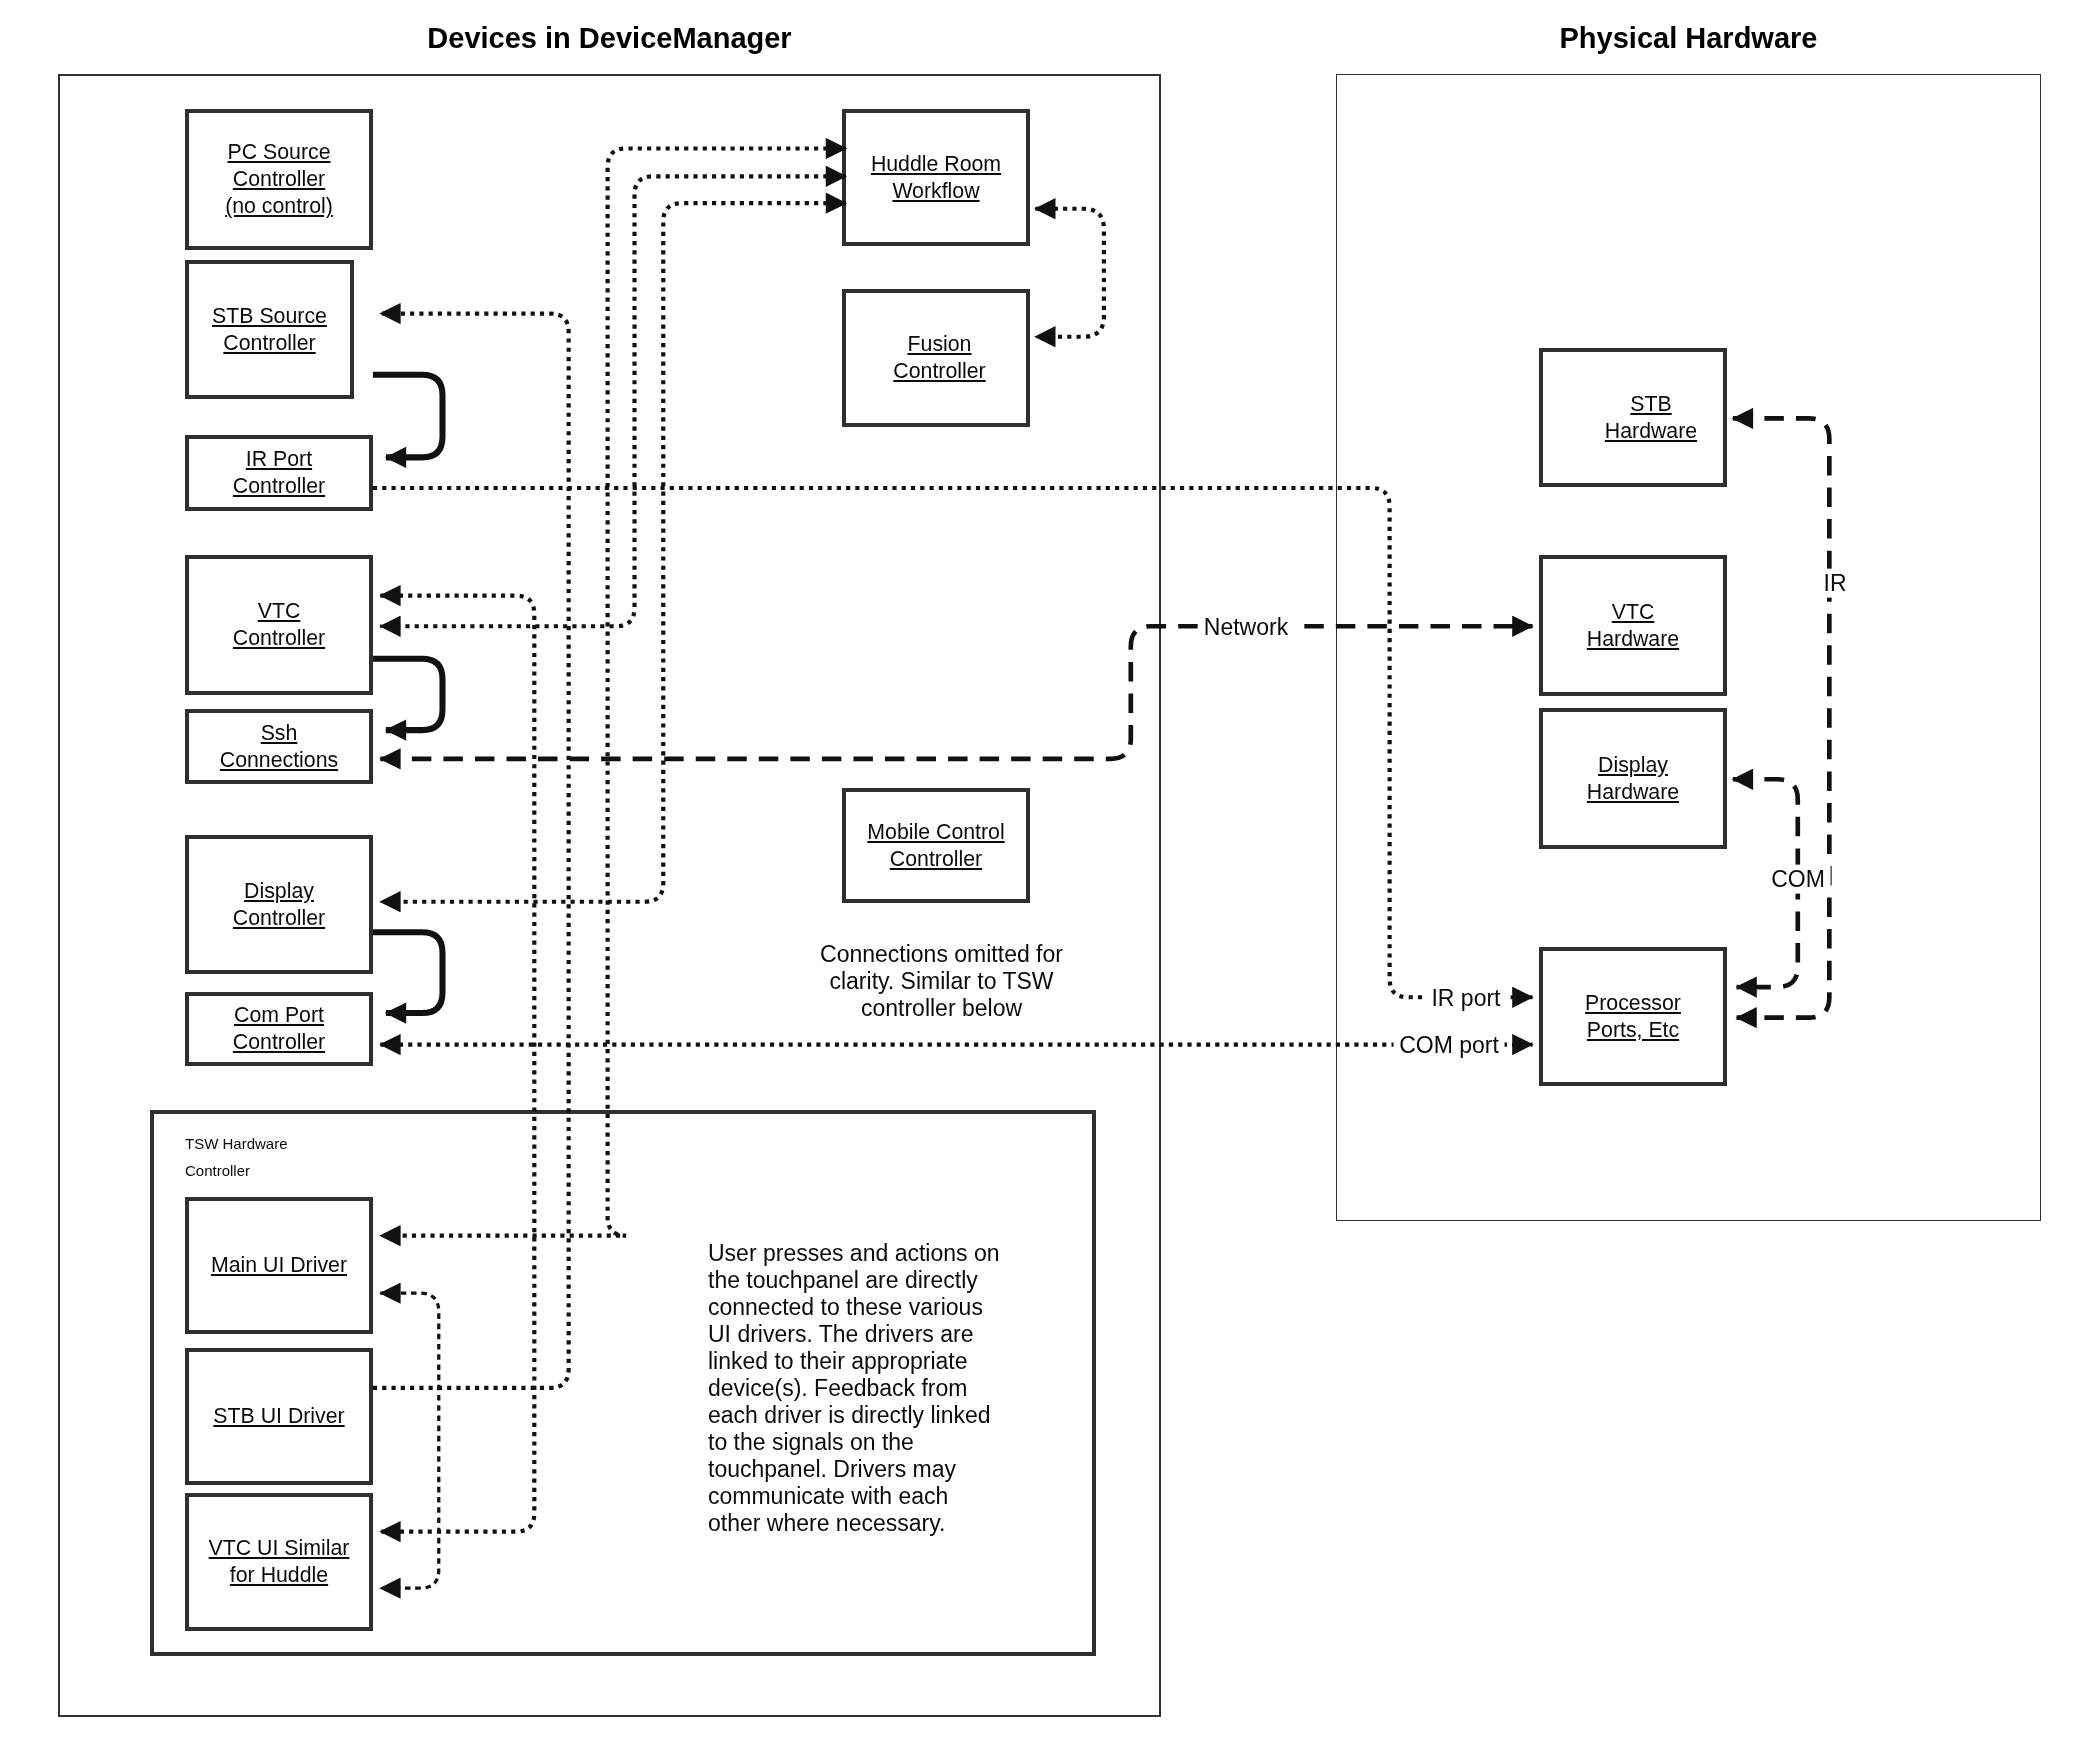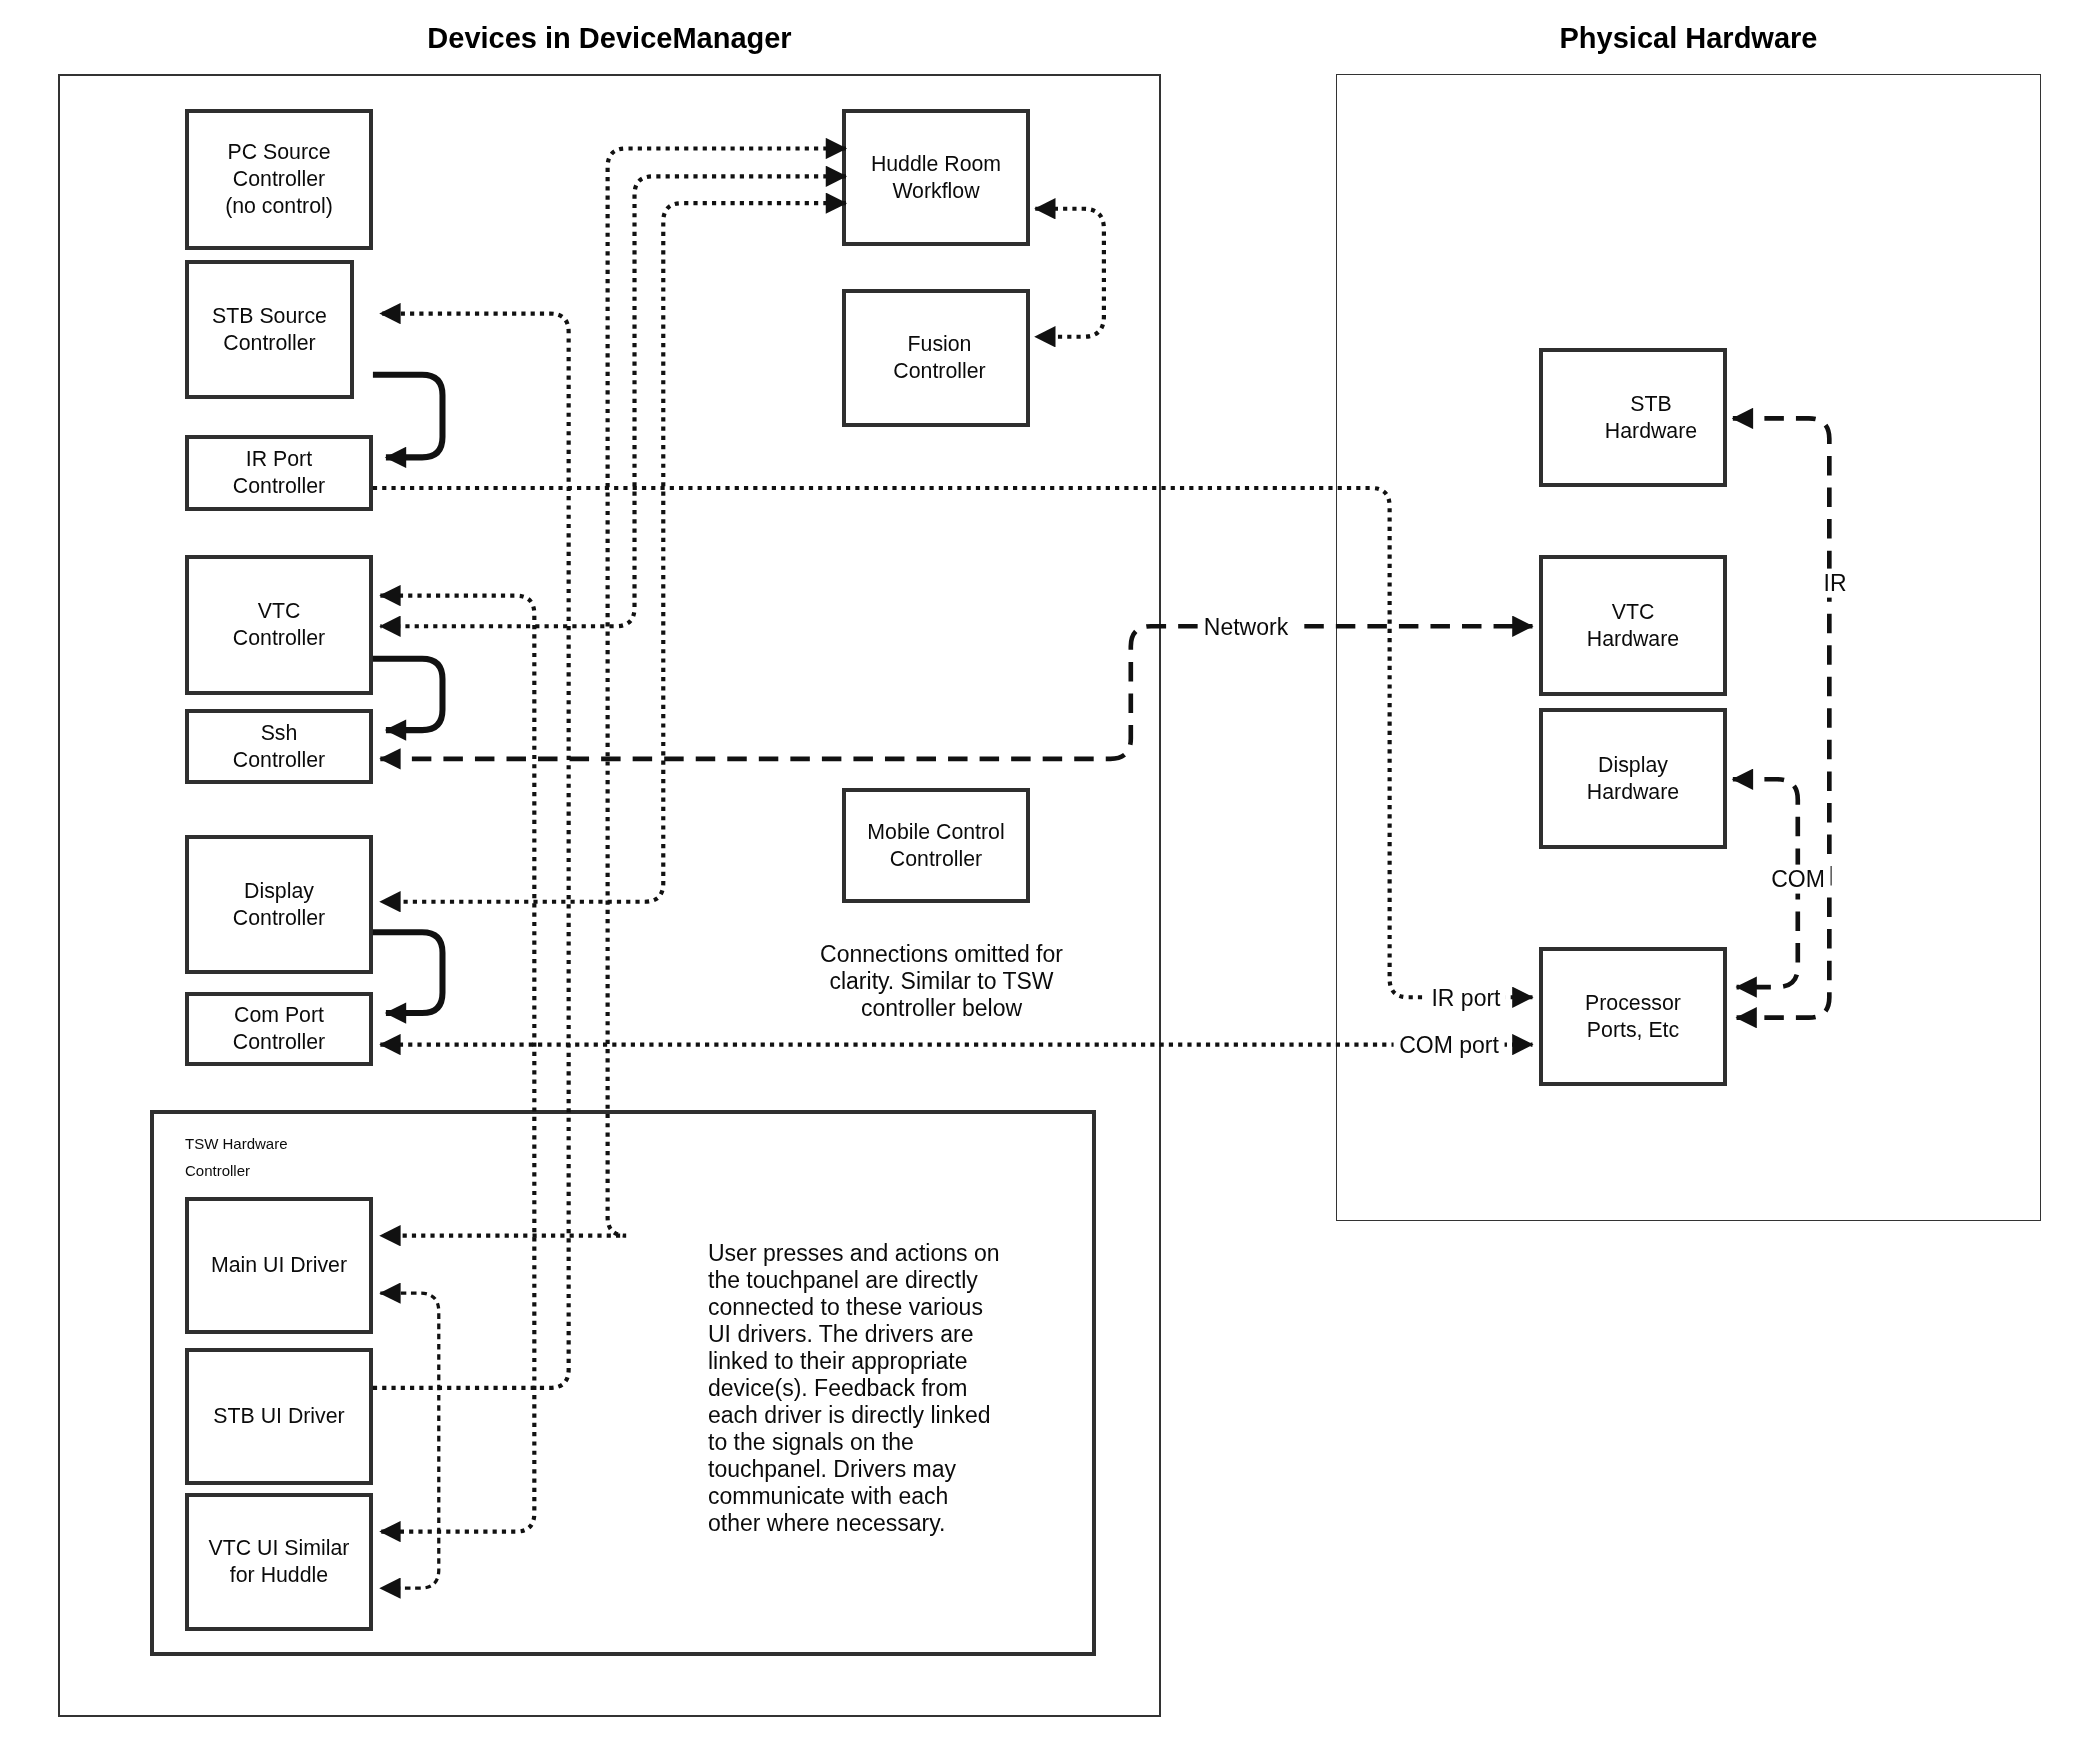--- a/index.html
+++ b/index.html
@@ -11,21 +11,21 @@
   .container{
     position:absolute;box-sizing:border-box;background:#fff;
     border:2.8px solid #333;z-index:1;
   }
   .container.thin{border-width:1.9px;}
   .node{
     position:absolute;box-sizing:border-box;background:#fff;
     border:4.6px solid #2f2f2f;z-index:2;
     display:flex;align-items:center;justify-content:center;
     text-align:center;font-size:21.3px;line-height:27px;
-    white-space:pre-line;color:#0b0b0b;
+    white-space:pre-line;color:#0b0b0b;text-decoration:underline;
   }
   .bigtitle{
     position:absolute;z-index:3;font-weight:bold;font-size:29px;
     text-align:center;color:#000;
   }
   .blocklabel{
     position:absolute;z-index:3;font-size:15px;line-height:27px;
     white-space:pre-line;color:#0b0b0b;
   }
   .note{
@@ -57,21 +57,21 @@
   <div class="node" style="left:185px;top:109px;width:188px;height:141px;">PC Source
 Controller
 (no control)</div>
   <div class="node" style="left:185px;top:260px;width:169px;height:139px;">STB Source
 Controller</div>
   <div class="node" style="left:185px;top:435px;width:188px;height:76px;">IR Port
 Controller</div>
   <div class="node" style="left:185px;top:555px;width:188px;height:140px;">VTC
 Controller</div>
   <div class="node" style="left:185px;top:709px;width:188px;height:75px;">Ssh
-Controller</div>
+Connections</div>
   <div class="node" style="left:185px;top:835px;width:188px;height:139px;">Display
 Controller</div>
   <div class="node" style="left:185px;top:992px;width:188px;height:74px;">Com Port
 Controller</div>
   <div class="node" style="left:842px;top:109px;width:188px;height:137px;">Huddle Room
 Workflow</div>
   <div class="node" style="left:842px;top:289px;width:188px;height:138px;padding-left:7px;">Fusion
 Controller</div>
   <div class="node" style="left:842px;top:788px;width:188px;height:115px;">Mobile Control
 Controller</div>

